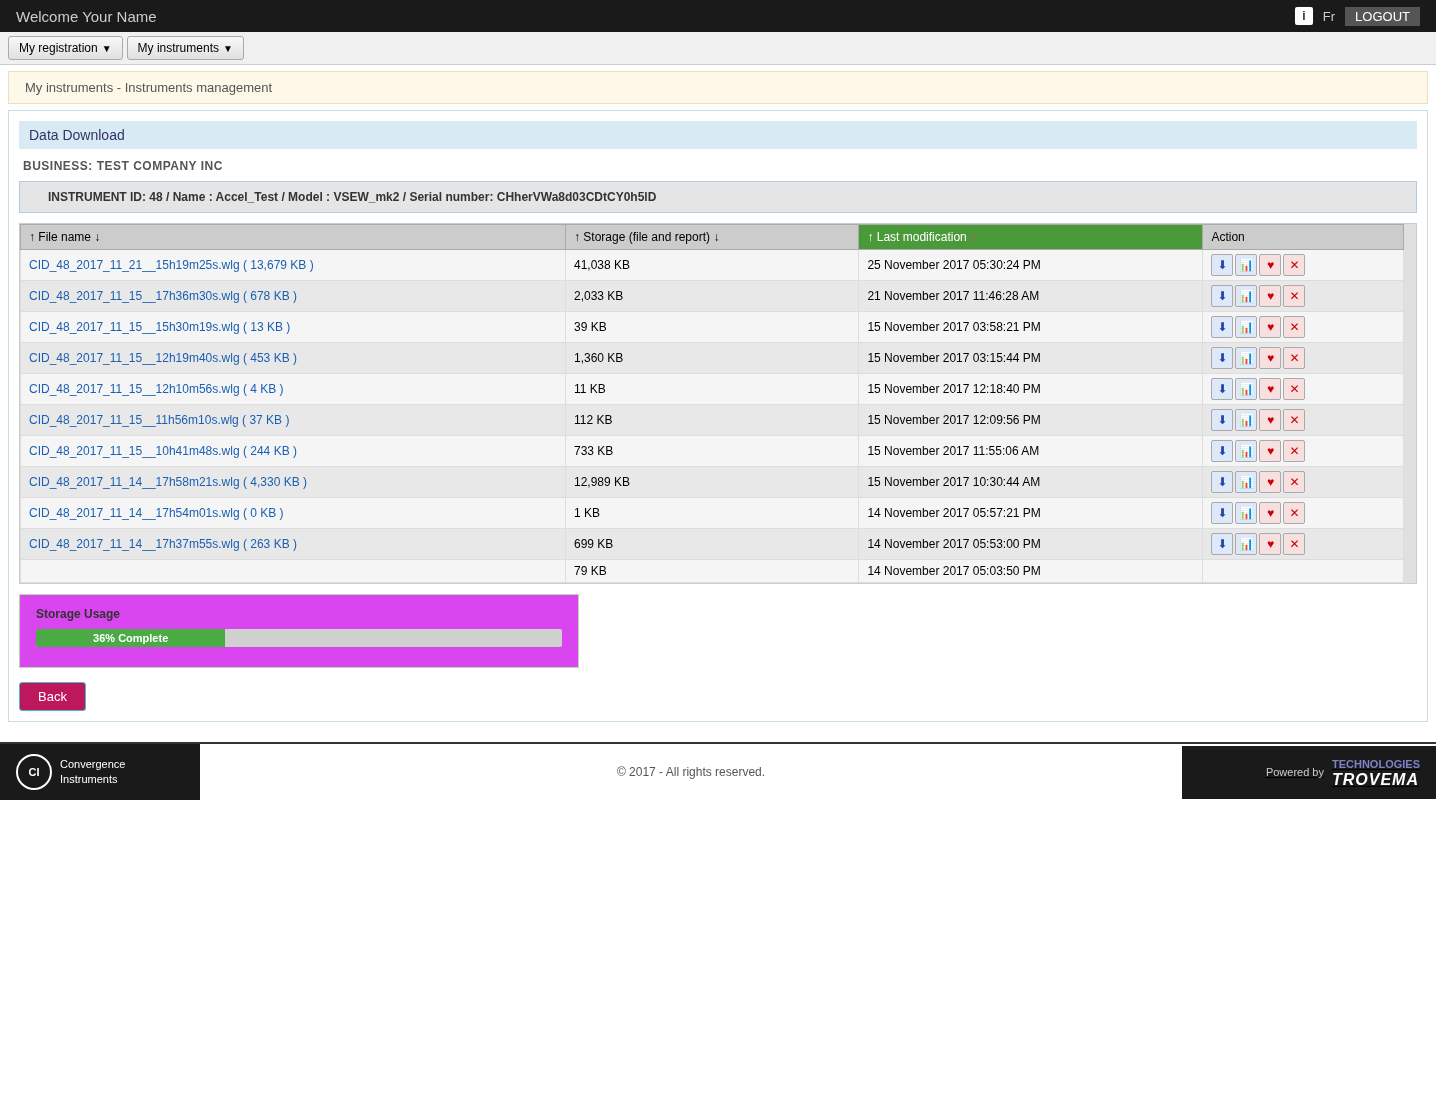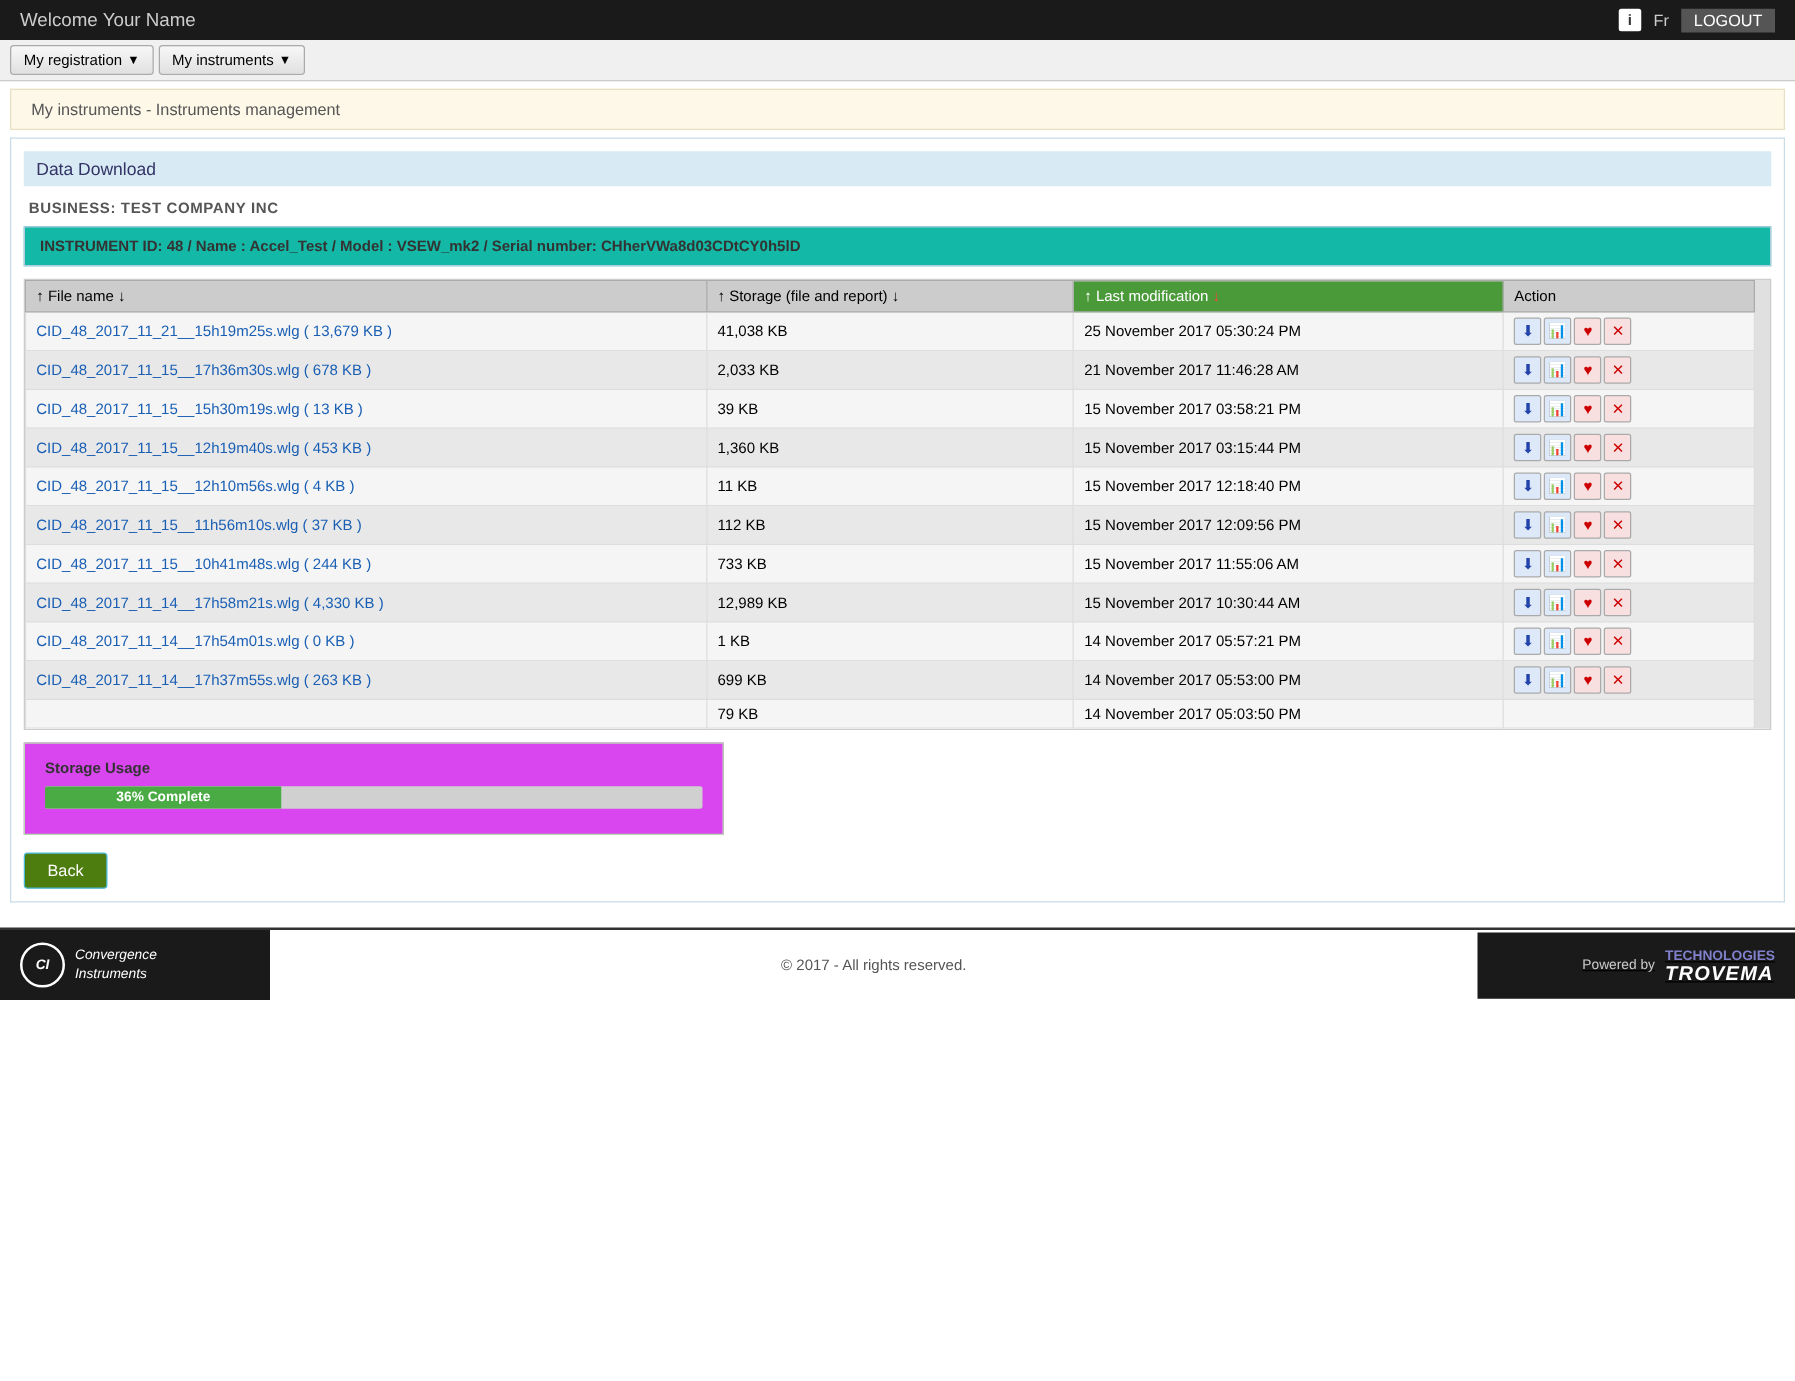--- a/index.html
+++ b/index.html
@@ -91,22 +91,22 @@
       font-size: 12px;
       font-weight: bold;
       color: #555;
       margin: 8px 4px;
       letter-spacing: 0.5px;
     }
 
     
     #instrument-box {
       border: 1px solid #b0cce0;
-      background: #14b8a6;
-      padding: 8px 12px;
+      background: #e5e5e5;
+      padding: 8px 28px;
       margin-bottom: 10px;
       font-size: 12px;
       font-weight: bold;
       color: #333;
     }
 
     
     #file-table-wrapper {
       border: 1px solid #ccc;
       overflow: hidden;
@@ -190,21 +190,21 @@
       align-items: center;
       justify-content: center;
       color: #fff;
       font-size: 11px;
       font-weight: bold;
     }
     #storage-text { font-size: 12px; color: #333; }
 
     
     #back-btn {
-      background: #4d7c0f;
+      background: #be185d;
       color: #fff;
       border: 1px solid #46b8da;
       border-radius: 3px;
       padding: 6px 18px;
       cursor: pointer;
       font-size: 13px;
       margin-top: 14px;
     }
 
     
@@ -214,22 +214,21 @@
       display: flex;
       align-items: center;
       margin-top: 20px;
     }
     #footer-logo {
       background: #1a1a1a;
       padding: 10px 16px;
       display: flex;
       align-items: center;
       gap: 8px;
-      width: 216px;
-      font-style: italic;
+      width: 200px;
     }
     #footer-logo-ci {
       width: 36px;
       height: 36px;
       border: 2px solid #fff;
       border-radius: 50%;
       display: flex;
       align-items: center;
       justify-content: center;
       font-size: 11px;

